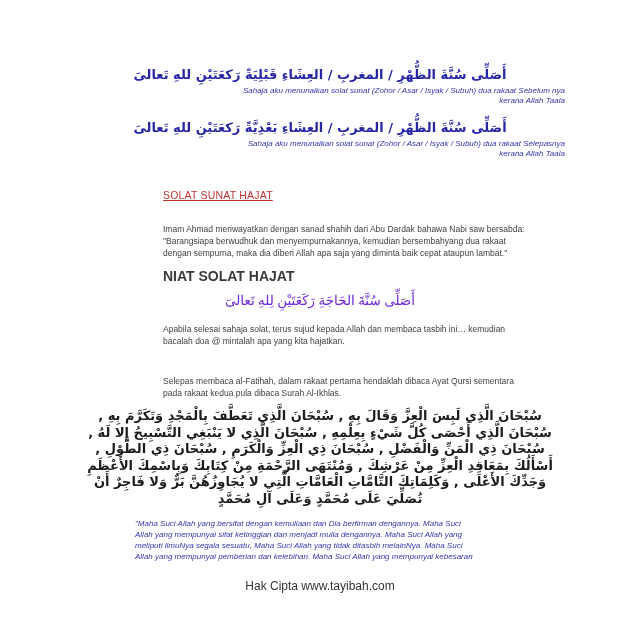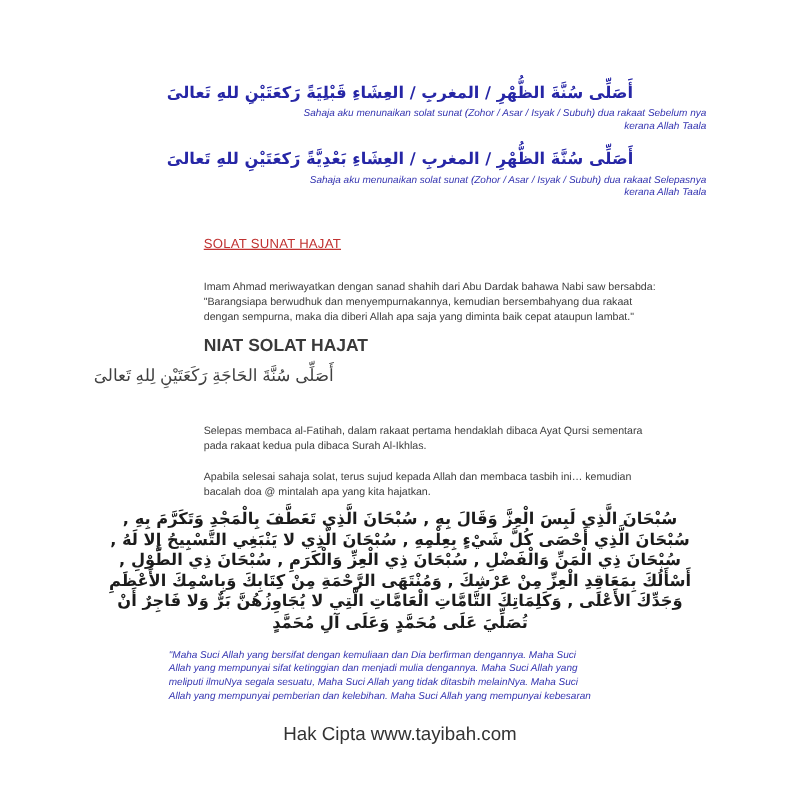--- a/index.html
+++ b/index.html
@@ -58,25 +58,25 @@
   }
   .sub-title {
     margin: 9px 0 0 88px;
     font-size: 14px;
     font-weight: bold;
     color: #3a3a3a;
   }
   .niat-arabic {
     margin-top: 7px;
     direction: rtl;
-    text-align: left;
-    font-family: Liberation Sans, sans-serif;
+    text-align: center;
+    font-family: Liberation Serif, serif;
     font-size: 13.5px;
     line-height: 19px;
-    color: #404040;
+    color: #6d28d9;
     white-space: pre-line;
   }
   .niat-caption {
     margin-top: 12px;
     text-align: center;
     font-size: 8.5px;
     font-weight: bold;
     font-style: italic;
     color: #2a2ab8;
   }
@@ -98,21 +98,21 @@
     width: 378px;
     font-size: 8px;
     line-height: 11px;
     font-style: italic;
     color: #3434b0;
     white-space: pre-line;
   }
   .footer {
     margin-top: 17px;
     text-align: center;
-    font-size: 15px;
+    font-size: 12px;
     color: #333333;
   }
 </style>
 </head>
 <body>
 
 <div class="page">
 
   <div class="arabic-intro">أَصَلِّى سُنَّةَ الظُّهْرِ / المغربِ / العِشَاءِ قَبْلِيَةً رَكعَتَيْنِ للهِ تَعالىَ</div>
 
@@ -128,25 +128,25 @@
 
   <div class="body-par">Imam Ahmad meriwayatkan dengan sanad shahih dari Abu Dardak bahawa Nabi saw bersabda:
 "Barangsiapa berwudhuk dan menyempurnakannya, kemudian bersembahyang dua rakaat
 dengan sempurna, maka dia diberi Allah apa saja yang diminta baik cepat ataupun lambat."</div>
 
   <div class="sub-title">NIAT SOLAT HAJAT</div>
 
   <div class="niat-arabic">أَصَلِّى سُنَّةَ الحَاجَةِ رَكَعَتَيْنِ لِلهِ تَعالىَ</div>
 
 
+  <div class="body-par par-sujud">Apabila selesai sahaja solat, terus sujud kepada Allah dan membaca tasbih ini… kemudian
+bacalah doa @ mintalah apa yang kita hajatkan.</div>
+
   <div class="body-par par-fatihah">Selepas membaca al-Fatihah, dalam rakaat pertama hendaklah dibaca Ayat Qursi sementara
 pada rakaat kedua pula dibaca Surah Al-Ikhlas.</div>
-
-  <div class="body-par par-sujud">Apabila selesai sahaja solat, terus sujud kepada Allah dan membaca tasbih ini… kemudian
-bacalah doa @ mintalah apa yang kita hajatkan.</div>
 
   <div class="tasbih-arabic">سُبْحَانَ الَّذِي لَبِسَ الْعِزَّ وَقَالَ بِهِ , سُبْحَانَ الَّذِي تَعَطَّفَ بِالْمَجْدِ وَتَكَرَّمَ بِهِ ,
 سُبْحَانَ الَّذِي أَحْصَى كُلَّ شَيْءٍ بِعِلْمِهِ , سُبْحَانَ الَّذِي لا يَنْبَغِي التَّسْبِيحُ إِلا لَهُ ,
 سُبْحَانَ ذِي الْمَنِّ وَالْفَضْلِ , سُبْحَانَ ذِي الْعِزِّ وَالْكَرَمِ , سُبْحَانَ ذِي الطَّوْلِ ,
 أَسْأَلُكَ بِمَعَاقِدِ الْعِزِّ مِنْ عَرْشِكَ , وَمُنْتَهَى الرَّحْمَةِ مِنْ كِتَابِكَ وَبِاسْمِكَ الأَعْظَمِ
 وَجَدِّكَ الأَعْلَى , وَكَلِمَاتِكَ التَّامَّاتِ الْعَامَّاتِ الَّتِي لا يُجَاوِزُهُنَّ بَرٌّ وَلا فَاجِرٌ أَنْ
 تُصَلِّيَ عَلَى مُحَمَّدٍ وَعَلَى آلِ مُحَمَّدٍ</div>
 
   <div class="tasbih-translation">"Maha Suci Allah yang bersifat dengan kemuliaan dan Dia berfirman dengannya. Maha Suci
 Allah yang mempunyai sifat ketinggian dan menjadi mulia dengannya. Maha Suci Allah yang

